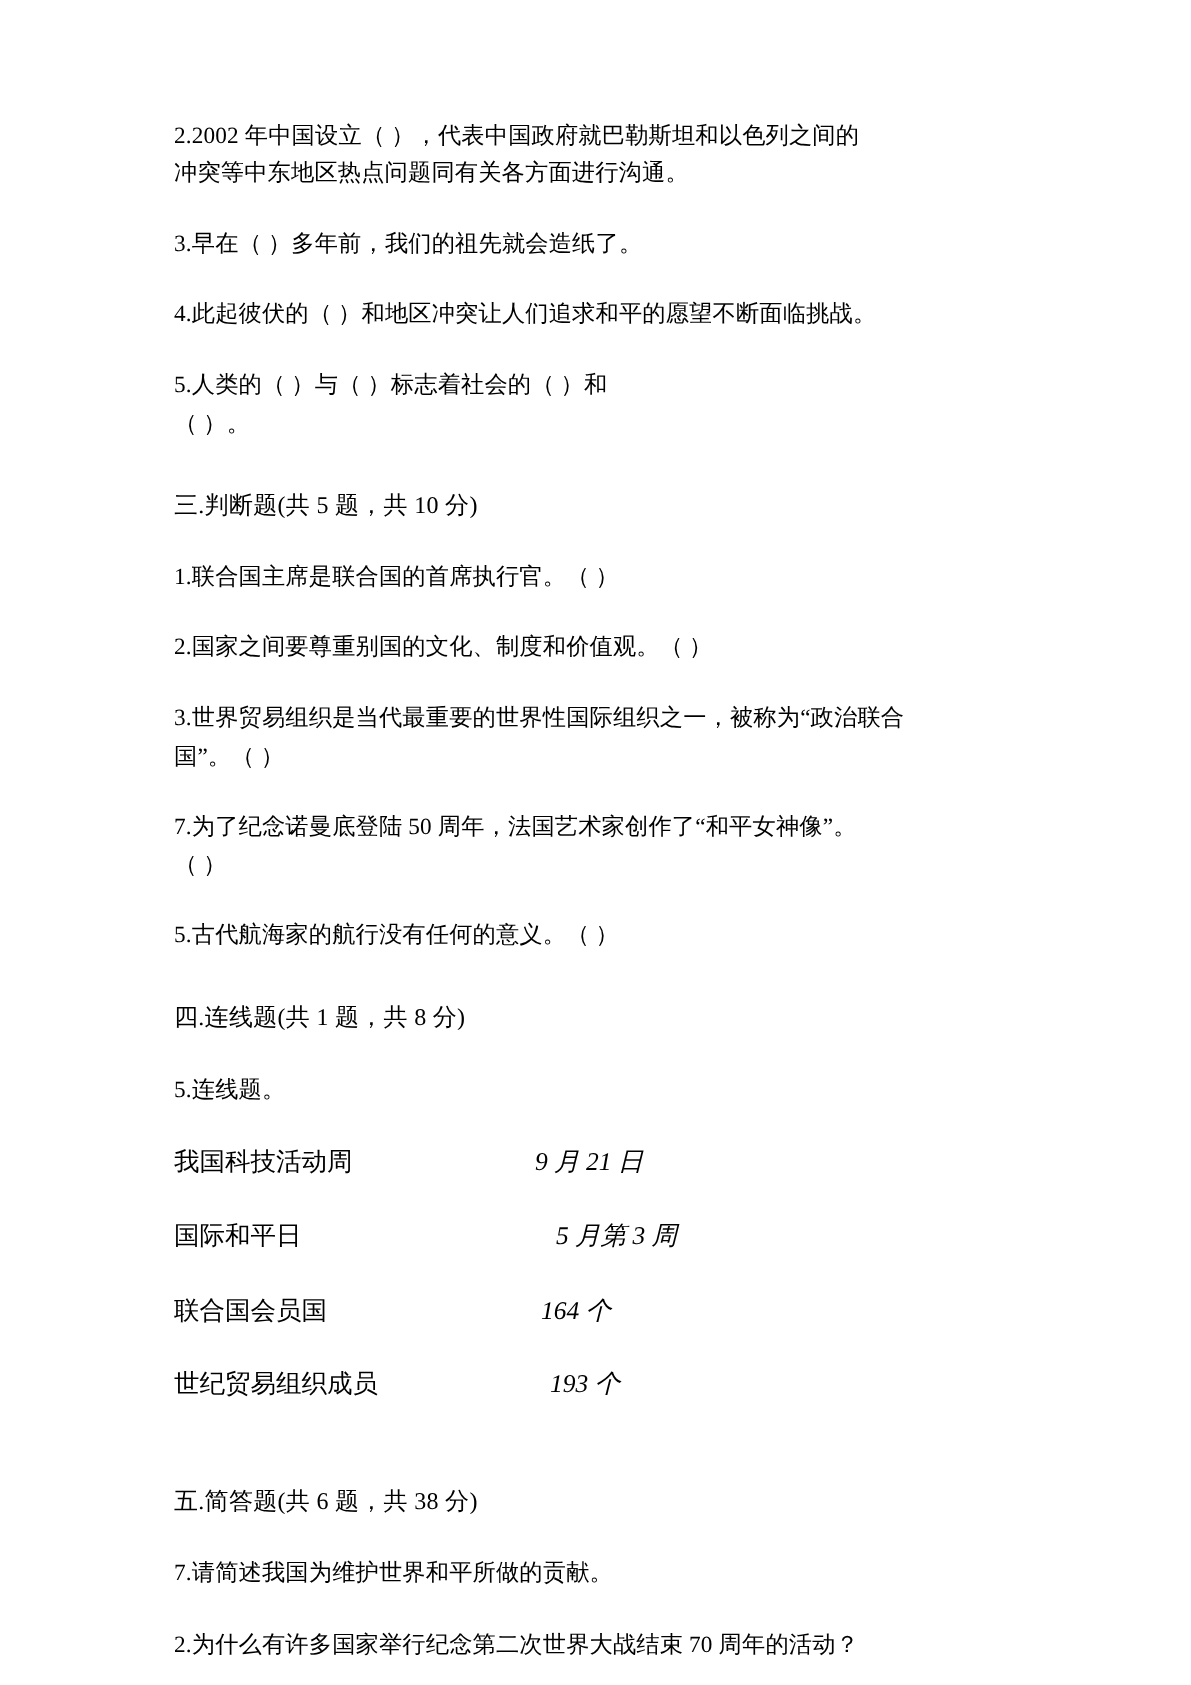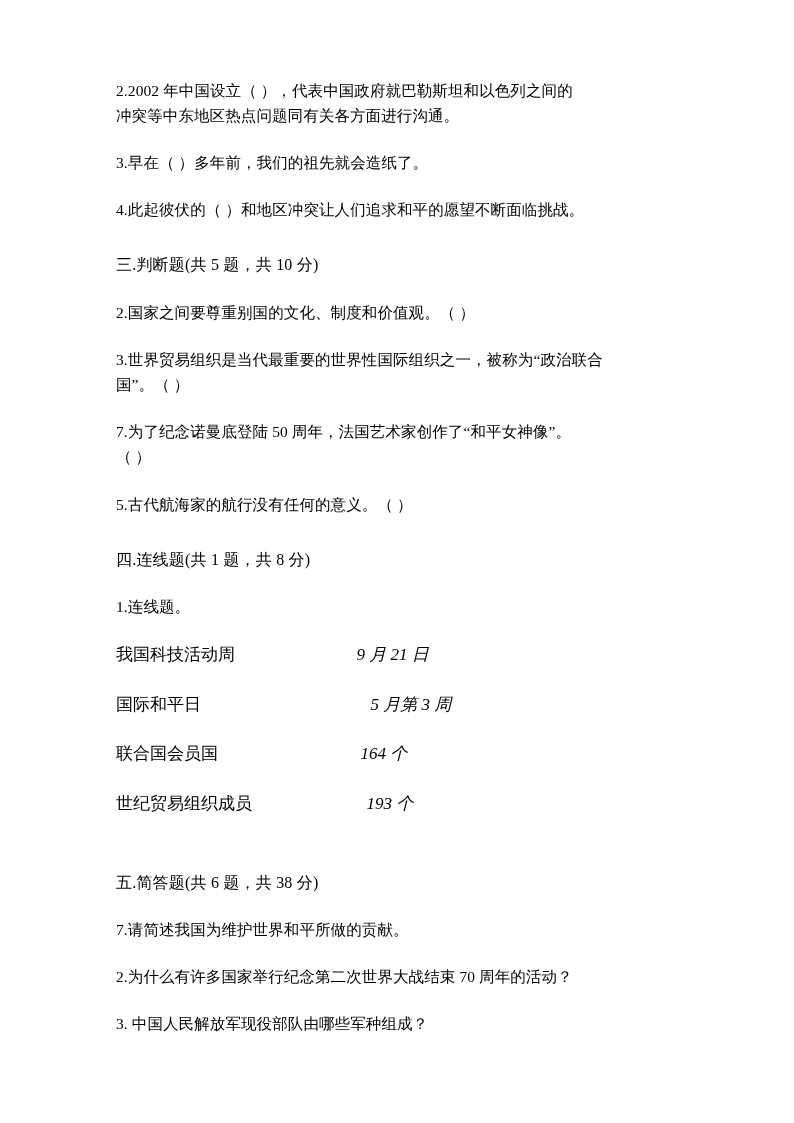--- a/index.html
+++ b/index.html
@@ -64,41 +64,48 @@
   </div>
 
   <div class="q">
     <span class="sub-line">3.早在（            ）多年前，我们的祖先就会造纸了。</span>
   </div>
 
   <div class="q">
     <span class="sub-line">4.此起彼伏的（              ）和地区冲突让人们追求和平的愿望不断面临挑战。</span>
   </div>
 
+  <div class="q">
+    <span class="sub-line">5.人类的（            ）与（            ）标志着社会的（             ）和</span>
+    <span class="sub-line">（            ）。</span>
+  </div>
 
   <div class="section-head">三.判断题(共 5 题，共 10 分)</div>
 
+  <div class="q">
+    <span class="sub-line">1.联合国主席是联合国的首席执行官。（        ）</span>
+  </div>
   <div class="q">
     <span class="sub-line">2.国家之间要尊重别国的文化、制度和价值观。（        ）</span>
   </div>
   <div class="q">
     <span class="sub-line">3.世界贸易组织是当代最重要的世界性国际组织之一，被称为“政治联合</span>
     <span class="sub-line">国”。（        ）</span>
   </div>
   <div class="q">
     <span class="sub-line">7.为了纪念诺曼底登陆 50 周年，法国艺术家创作了“和平女神像”。</span>
     <span class="sub-line">（        ）</span>
   </div>
   <div class="q">
     <span class="sub-line">5.古代航海家的航行没有任何的意义。（        ）</span>
   </div>
 
   <div class="section-head">四.连线题(共 1 题，共 8 分)</div>
 
-  <div class="q">1.连线题。</div>
+  <div class="q">5.连线题。</div>
 
   <table class="match-table">
     <tbody>
         <tr>
       <td class="match-left">我国科技活动周</td>
       <td class="match-right">9 月 21 日</td>
     </tr>
     <tr>
       <td class="match-left">国际和平日</td>
       <td class="match-right" style="padding-left:14px;">5 月第 3 周</td>

